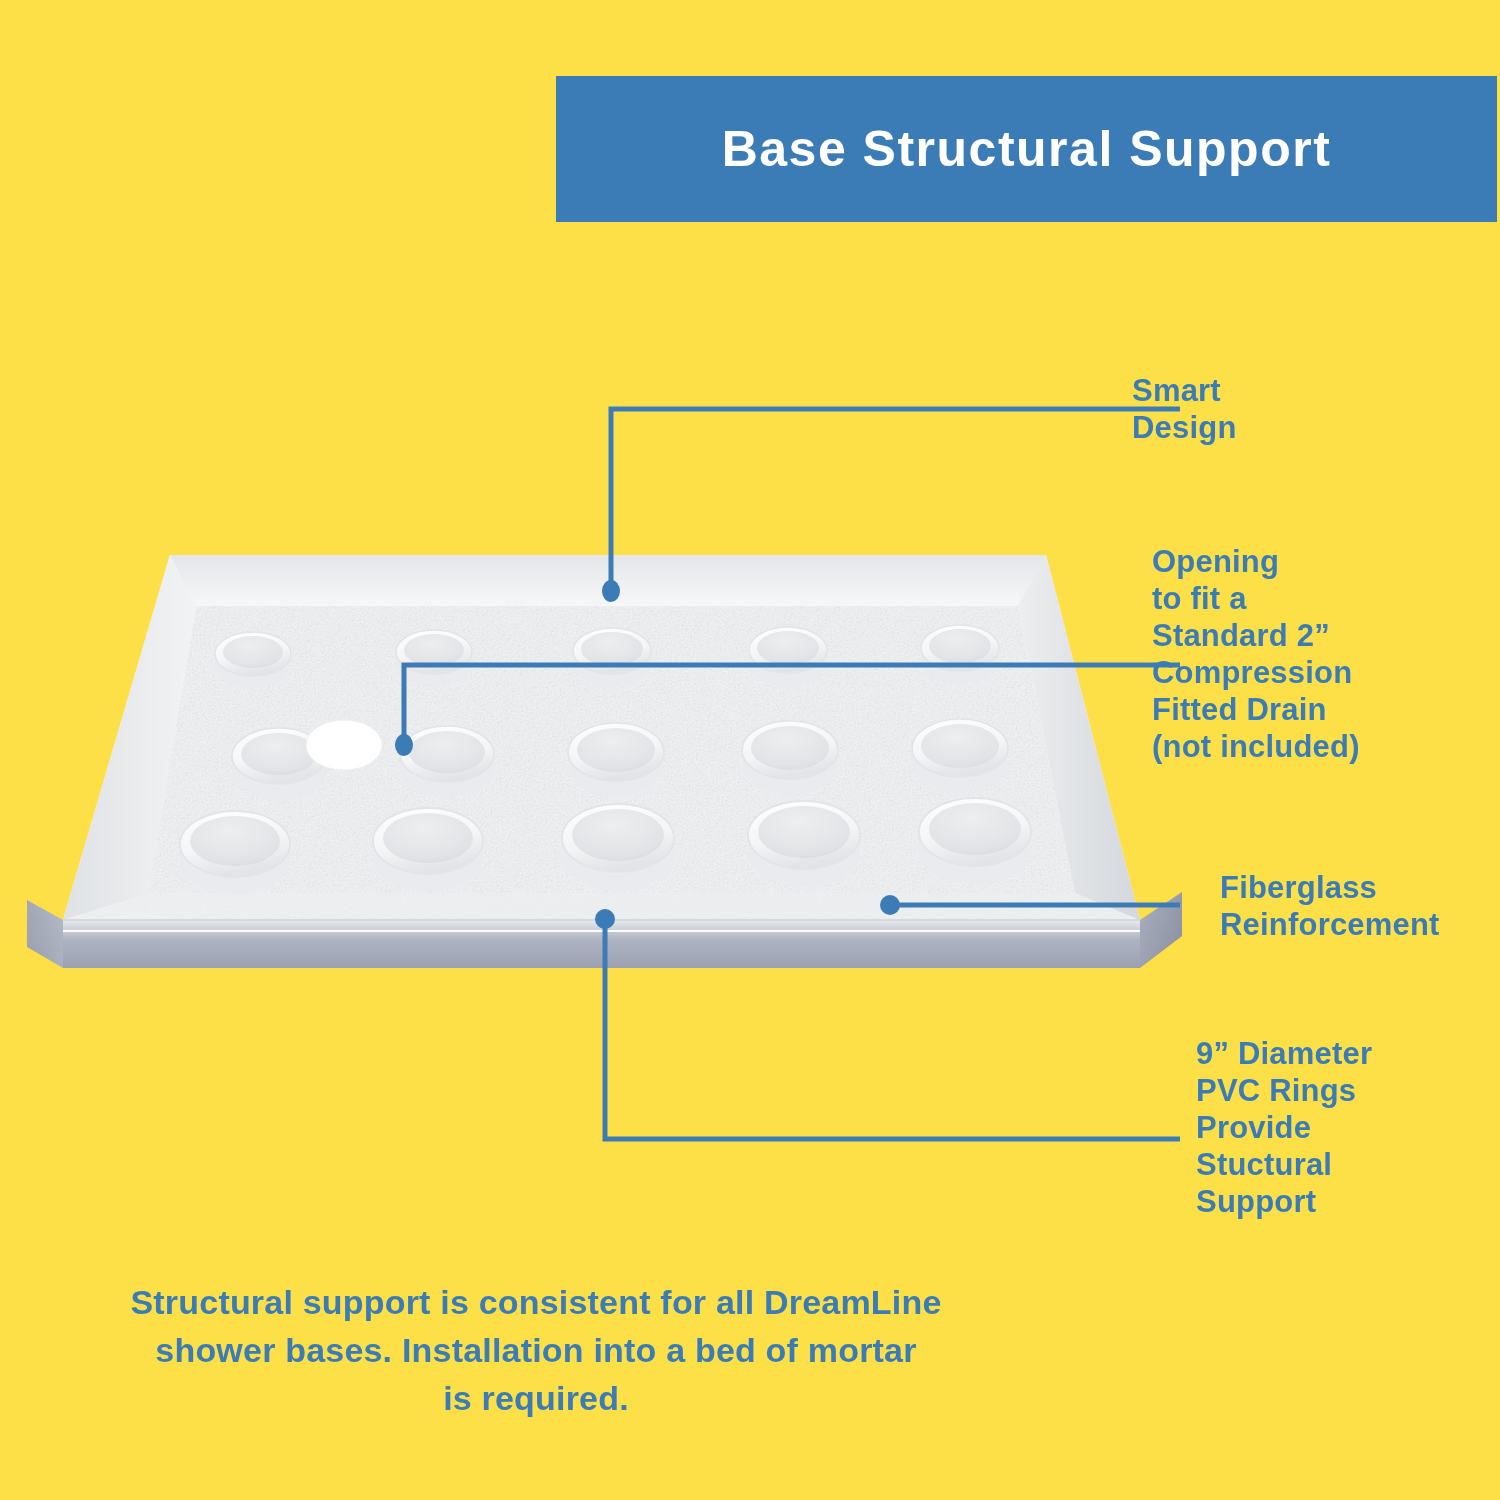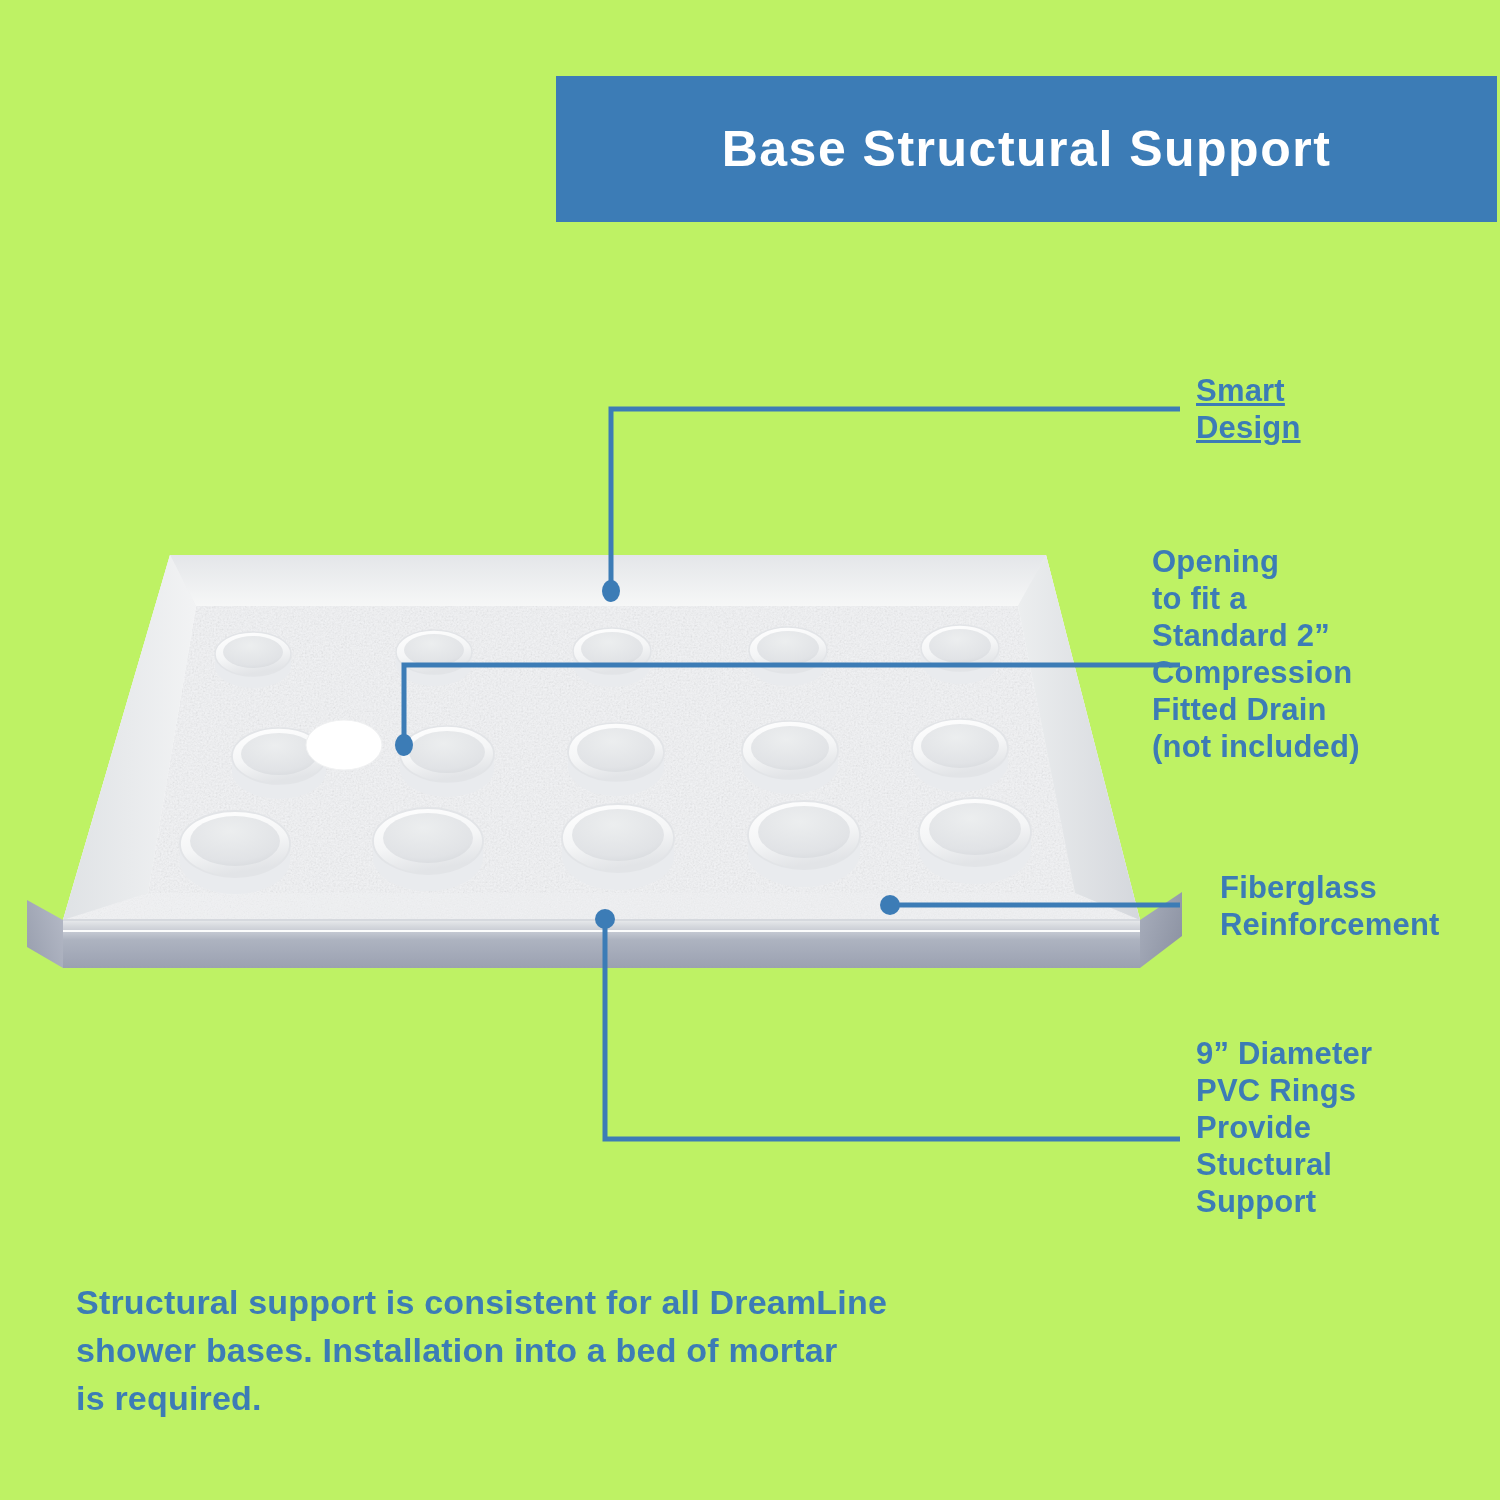--- a/index.html
+++ b/index.html
@@ -5,21 +5,21 @@
   * { margin:0; padding:0; box-sizing:border-box; }
   html, body {
     width:1500px; height:1500px;
     background:#ffffff;
     font-family:"Liberation Sans", sans-serif;
     overflow:hidden;
   }
   #page {
     position:relative;
     width:1500px; height:1500px;
-    background:#bef264;
+    background:#fde047;
   }
 
   
   #header-banner {
     position:absolute;
     left:556px; top:76px;
     width:941px; height:146px;
     background:#3c7cb6;
     display:flex;
     align-items:center;
@@ -45,21 +45,21 @@
   .callout-label {
     position:absolute;
     color:#3c7cb6;
     font-size:31px;
     font-weight:bold;
     line-height:37px;
     letter-spacing:0.2px;
     white-space:pre-line;
     font-family:"Liberation Sans", sans-serif;
   }
-  #label-smart-design   { left:1196px; top:372px;text-decoration:underline; }
+  #label-smart-design   { left:1132px; top:372px; }
   #label-drain-opening  { left:1152px; top:543px; }
   #label-fiberglass     { left:1196px; top:869px;margin-left:24px; }
   #label-pvc-rings      { left:1196px; top:1035px; }
 
   
   #leader-lines {
     position:absolute;
     left:0; top:0;
     width:1500px; height:1500px;
     pointer-events:none;
@@ -70,20 +70,21 @@
     position:absolute;
     left:76px; top:1278px;
     width:920px;
     color:#3c7cb6;
     font-size:34px;
     font-weight:bold;
     line-height:48px;
     letter-spacing:0.2px;
     white-space:pre-line;
     font-family:"Liberation Sans", sans-serif;
+    text-align:center;
   }
 </style>
 </head>
 <body>
 
 <div id="page">
 
   <div id="header-banner">
     <div id="header-title">Base Structural Support</div>
   </div>

